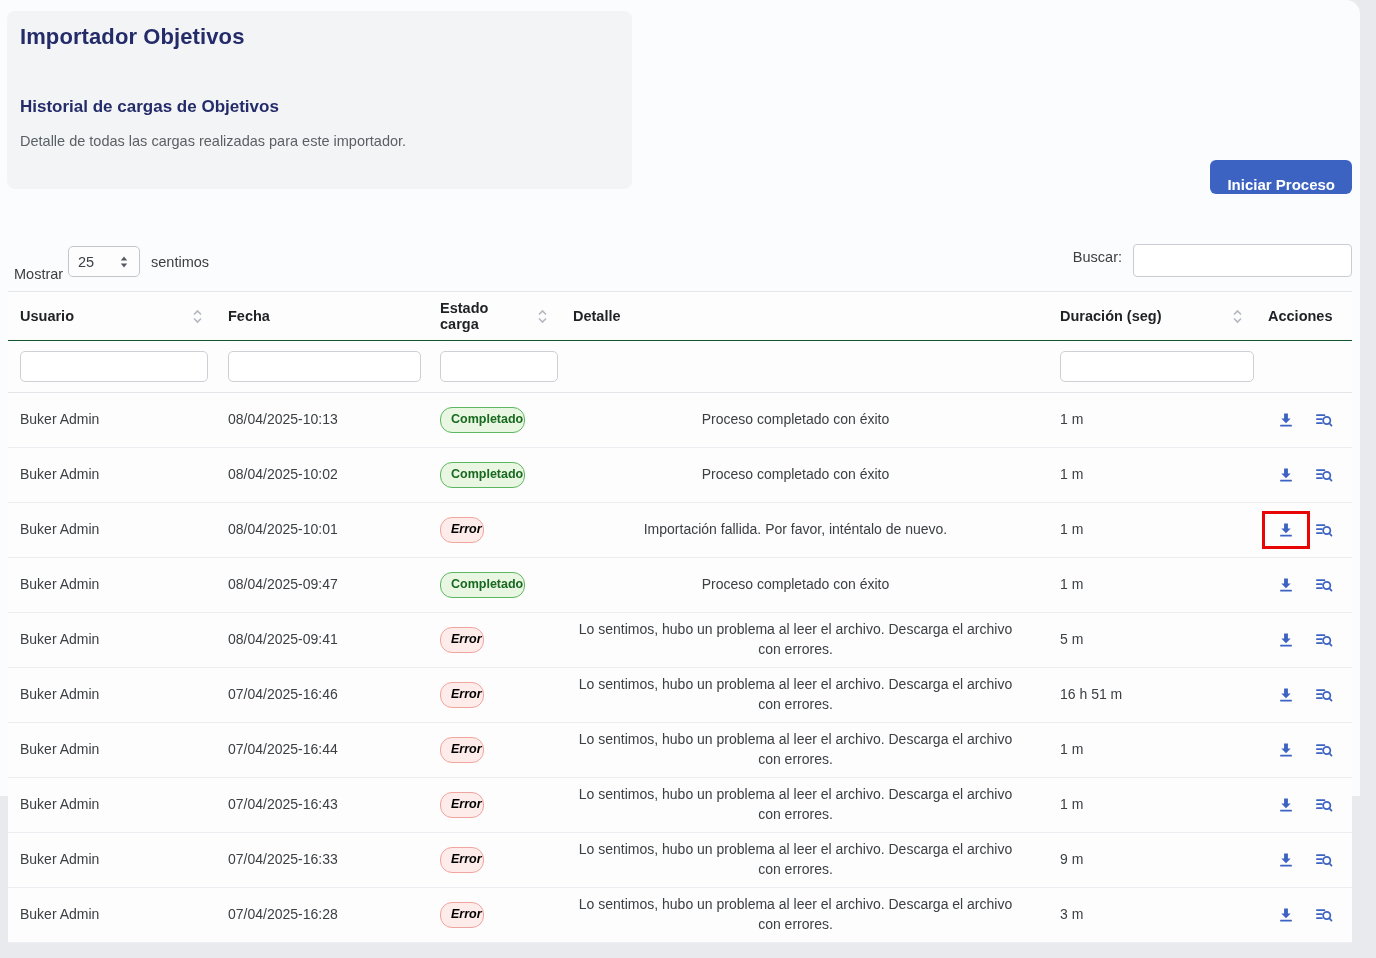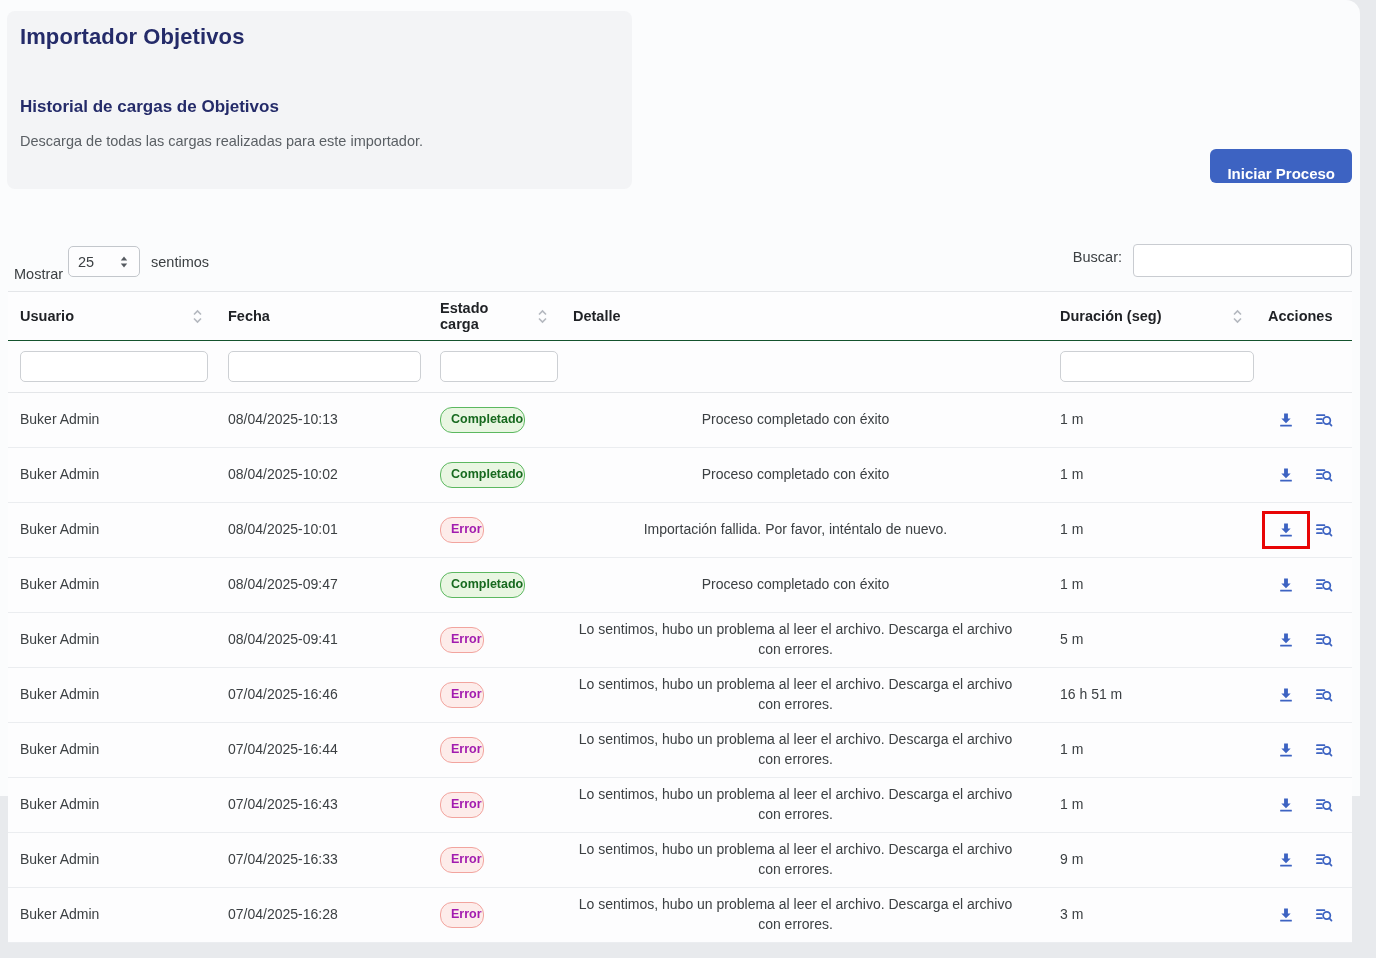--- a/index.html
+++ b/index.html
@@ -22,21 +22,21 @@
     width:625px; height:178px;
     background:#f3f4f6;
     border-radius:8px;
     padding:13px 13px 0 13px;
   }
   .hero h1 { font-size:22px; font-weight:bold; color:#242b69; letter-spacing:.1px; }
   .hero h2 { font-size:17px; font-weight:bold; color:#242b69; margin-top:47px; }
   .hero p  { font-size:14.5px; color:#5b6065; margin-top:16px; }
   
   .start-btn {
-    position:absolute; right:8px; top:149px;
+    position:absolute; right:8px; top:160px;
     height:34px; padding:16px 17px;
     background:#3d63c2; color:#ffffff;
     font-family:inherit; font-size:15px; font-weight:bold;
     border:none; border-radius:6px; cursor:pointer;
   }
   
   .controls { position:absolute; left:0; top:246px; width:1360px; height:36px; font-size:14.5px; }
   .show-label { position:absolute; left:14px; top:20px; }
   .page-size {
     position:absolute; left:68px; top:0;
@@ -78,42 +78,42 @@
   .fw-estado   { width:118px; }
   .fw-duracion { width:194px; }
   tbody tr { height:55px; border-bottom:1px solid #ebedf0; }
   td { font-size:14px; color:#3c4043; padding:6px 12px; vertical-align:middle; line-height:1.4; }
   td.detalle { padding-right:30px;text-align:center; }
   .badge {
     display:inline-block; font-size:12.5px; font-weight:bold;
     padding:3px 1px 4px 10px; border-radius:12px; border:1.5px solid; white-space:nowrap;
   }
   .badge.completado { color:#17691f; border-color:#5cb860; background:#e9f6e2; }
-  .badge.error      { color:#a21caf; border-color:#f2a49e; background:#fdecea; }
+  .badge.error      { color:#000000; border-color:#f2a49e; background:#fdecea;font-style:italic; }
   td.actions { padding-left:20px; }
   .actions-inner { display:flex; align-items:center; gap:18px; }
   .action-btn {
     position:relative; width:20px; height:20px;
     background:none; border:none; padding:0; cursor:pointer;
     display:inline-flex; align-items:center; justify-content:center; flex:none;
   }
   .red-box {
     position:absolute; left:-14px; right:-14px; top:-9px; bottom:-9px;
     border:3px solid #e80505; pointer-events:none;
   }
 </style>
 </head>
 <body>
 
 <div class="card">
 
   <div class="hero">
     <h1>Importador Objetivos</h1>
     <h2>Historial de cargas de Objetivos</h2>
-    <p>Descarga de todas las cargas realizadas para este importador.</p>
+    <p>Detalle de todas las cargas realizadas para este importador.</p>
   </div>
 
   <button class="start-btn">Iniciar Proceso</button>
 
   <div class="controls">
     <span class="show-label">Mostrar</span>
     <div class="page-size">
       <span>25</span>
       <span style="display:inline-flex;">
         <svg width="12" height="14" viewBox="0 0 12 14">

